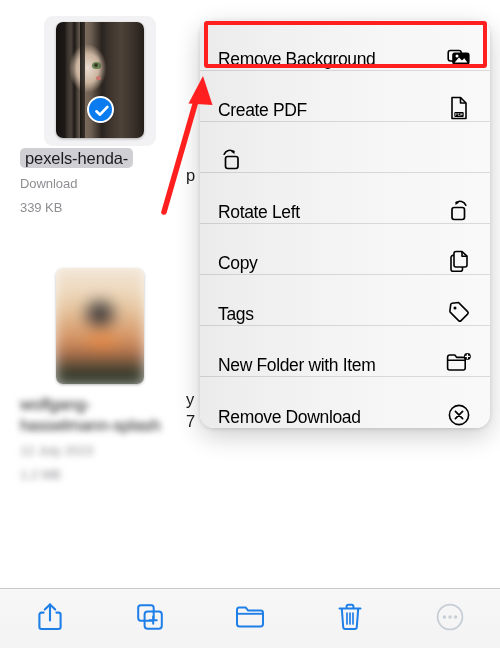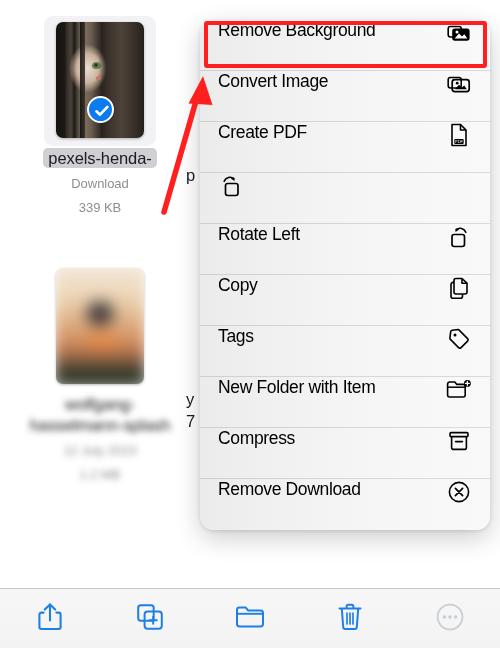--- a/index.html
+++ b/index.html
@@ -7,21 +7,21 @@
     width:500px; height:648px;
     font-family:"Liberation Sans", sans-serif;
     background:#ffffff;
     overflow:hidden;
   }
   #app { position:relative; width:500px; height:648px; background:#ffffff; }
 
   
   .file-grid { position:absolute; left:0; top:0; width:500px; height:588px; background:#fff; }
 
-  .file-item { position:absolute; width:160px; text-align:center; }
+  .file-item { position:absolute; width:160px; text-align:left; }
   .file-item.item1 { left:20px; top:22px; }
   .file-item.item2 { left:20px; top:268px; }
 
   .thumb-wrap {
     position:relative;
     width:88px; height:116px;
     margin:0 auto;
     border-radius:7px;
     overflow:visible;
   }
@@ -122,21 +122,21 @@
     position:absolute; left:200px; top:20px;
     width:290px;
     border-radius:14px;
     overflow:hidden;
     background:linear-gradient(90deg,#ebebeb 0%,#f0f0f0 22%,#f6f6f6 62%,#f9f9f9 100%);
     box-shadow:0 8px 26px rgba(0,0,0,.20), 0 1px 4px rgba(0,0,0,.12);
   }
   .menu-row {
     position:relative;
     height:51px;
-    display:flex; align-items:flex-start;
+    display:flex; align-items:flex-end;
     padding:0 18px;
     border-bottom:.6px solid rgba(0,0,0,.12);
   }
   .menu-row:last-child { border-bottom:none; }
   .menu-label {
     flex:1;
     font-size:17.5px; color:#000000;
     letter-spacing:-.35px;
   }
   .menu-icon {
@@ -220,31 +220,20 @@
       <span class="menu-icon">
         <svg width="24" height="20" viewBox="0 0 24 20" aria-hidden="true">
           <rect x="1.2" y="3.5" width="13" height="10.5" rx="2.2" fill="none" stroke="#000" stroke-width="1.6"></rect>
           <rect x="5.2" y="5.5" width="17.4" height="12.2" rx="2.6" fill="#000"></rect>
           <path d="M7.6 15.6 L12 10.6 L15 13.6 L17.3 11.2 L20.4 15.6 Z" fill="#fff"></path>
           <circle cx="10" cy="9" r="1.5" fill="#fff"></circle>
         </svg>
       </span>
     </div>
 
-    <div class="menu-row">
-      <span class="menu-label">Convert Image</span>
-      <span class="menu-icon">
-        <svg width="24" height="20" viewBox="0 0 24 20" aria-hidden="true">
-          <rect x="1.2" y="3.5" width="13" height="10.5" rx="2.2" fill="none" stroke="#000" stroke-width="1.6"></rect>
-          <rect x="5.2" y="5.6" width="17" height="12" rx="2.6" fill="none" stroke="#000" stroke-width="1.7"></rect>
-          <path d="M7.8 15.2 L12 10.8 L14.8 13.6 L17.2 11.4 L19.9 15.2 Z" fill="#000"></path>
-          <circle cx="10.2" cy="9.2" r="1.4" fill="#000"></circle>
-        </svg>
-      </span>
-    </div>
 
     <div class="menu-row">
       <span class="menu-label">Create PDF</span>
       <span class="menu-icon">
         <svg width="20" height="24" viewBox="0 0 20 24" aria-hidden="true">
           <path d="M3 1.5 h8.5 L17 7 v15.5 H3 Z" fill="none" stroke="#000" stroke-width="1.6" stroke-linejoin="round"></path>
           <path d="M11.5 1.5 V7 H17" fill="none" stroke="#000" stroke-width="1.6" stroke-linejoin="round"></path>
           <rect x="5.3" y="16" width="9.4" height="5" rx="1" fill="#000"></rect>
           <text x="10" y="20.2" font-size="4" fill="#fff" text-anchor="middle" font-family="Liberation Sans, sans-serif">PDF</text>
         </svg>
@@ -299,30 +288,20 @@
       <span class="menu-icon">
         <svg width="26" height="22" viewBox="0 0 26 22" aria-hidden="true">
           <path d="M1.6 5 a2 2 0 0 1 2 -2 h5.2 l2 2.4 h6.4 a2 2 0 0 1 2 2 V16 a2 2 0 0 1 -2 2 H3.6 a2 2 0 0 1 -2 -2 Z" fill="none" stroke="#000" stroke-width="1.6" stroke-linejoin="round"></path>
           <path d="M1.8 8.2 H19.2" stroke="#000" stroke-width="1.5"></path>
           <circle cx="21.4" cy="4.4" r="3.4" fill="#000"></circle>
           <path d="M21.4 2.5 V6.3 M19.5 4.4 H23.3" stroke="#fff" stroke-width="1.3" stroke-linecap="round"></path>
         </svg>
       </span>
     </div>
 
-    <div class="menu-row">
-      <span class="menu-label">Compress</span>
-      <span class="menu-icon">
-        <svg width="24" height="22" viewBox="0 0 24 22" aria-hidden="true">
-          <rect x="3" y="2.6" width="18" height="4" rx="1.1" fill="none" stroke="#000" stroke-width="1.6"></rect>
-          <path d="M4.6 6.8 V17.4 a2 2 0 0 0 2 2 h10.8 a2 2 0 0 0 2 -2 V6.8" fill="none" stroke="#000" stroke-width="1.6" stroke-linejoin="round"></path>
-          <path d="M8.6 11.6 H15.4" stroke="#000" stroke-width="1.6" stroke-linecap="round"></path>
-        </svg>
-      </span>
-    </div>
 
     <div class="menu-row">
       <span class="menu-label">Remove Download</span>
       <span class="menu-icon">
         <svg width="24" height="24" viewBox="0 0 24 24" aria-hidden="true">
           <circle cx="12" cy="12" r="9.6" fill="none" stroke="#000" stroke-width="1.6"></circle>
           <path d="M8.4 8.4 L15.6 15.6 M15.6 8.4 L8.4 15.6" stroke="#000" stroke-width="1.7" stroke-linecap="round"></path>
         </svg>
       </span>
     </div>

